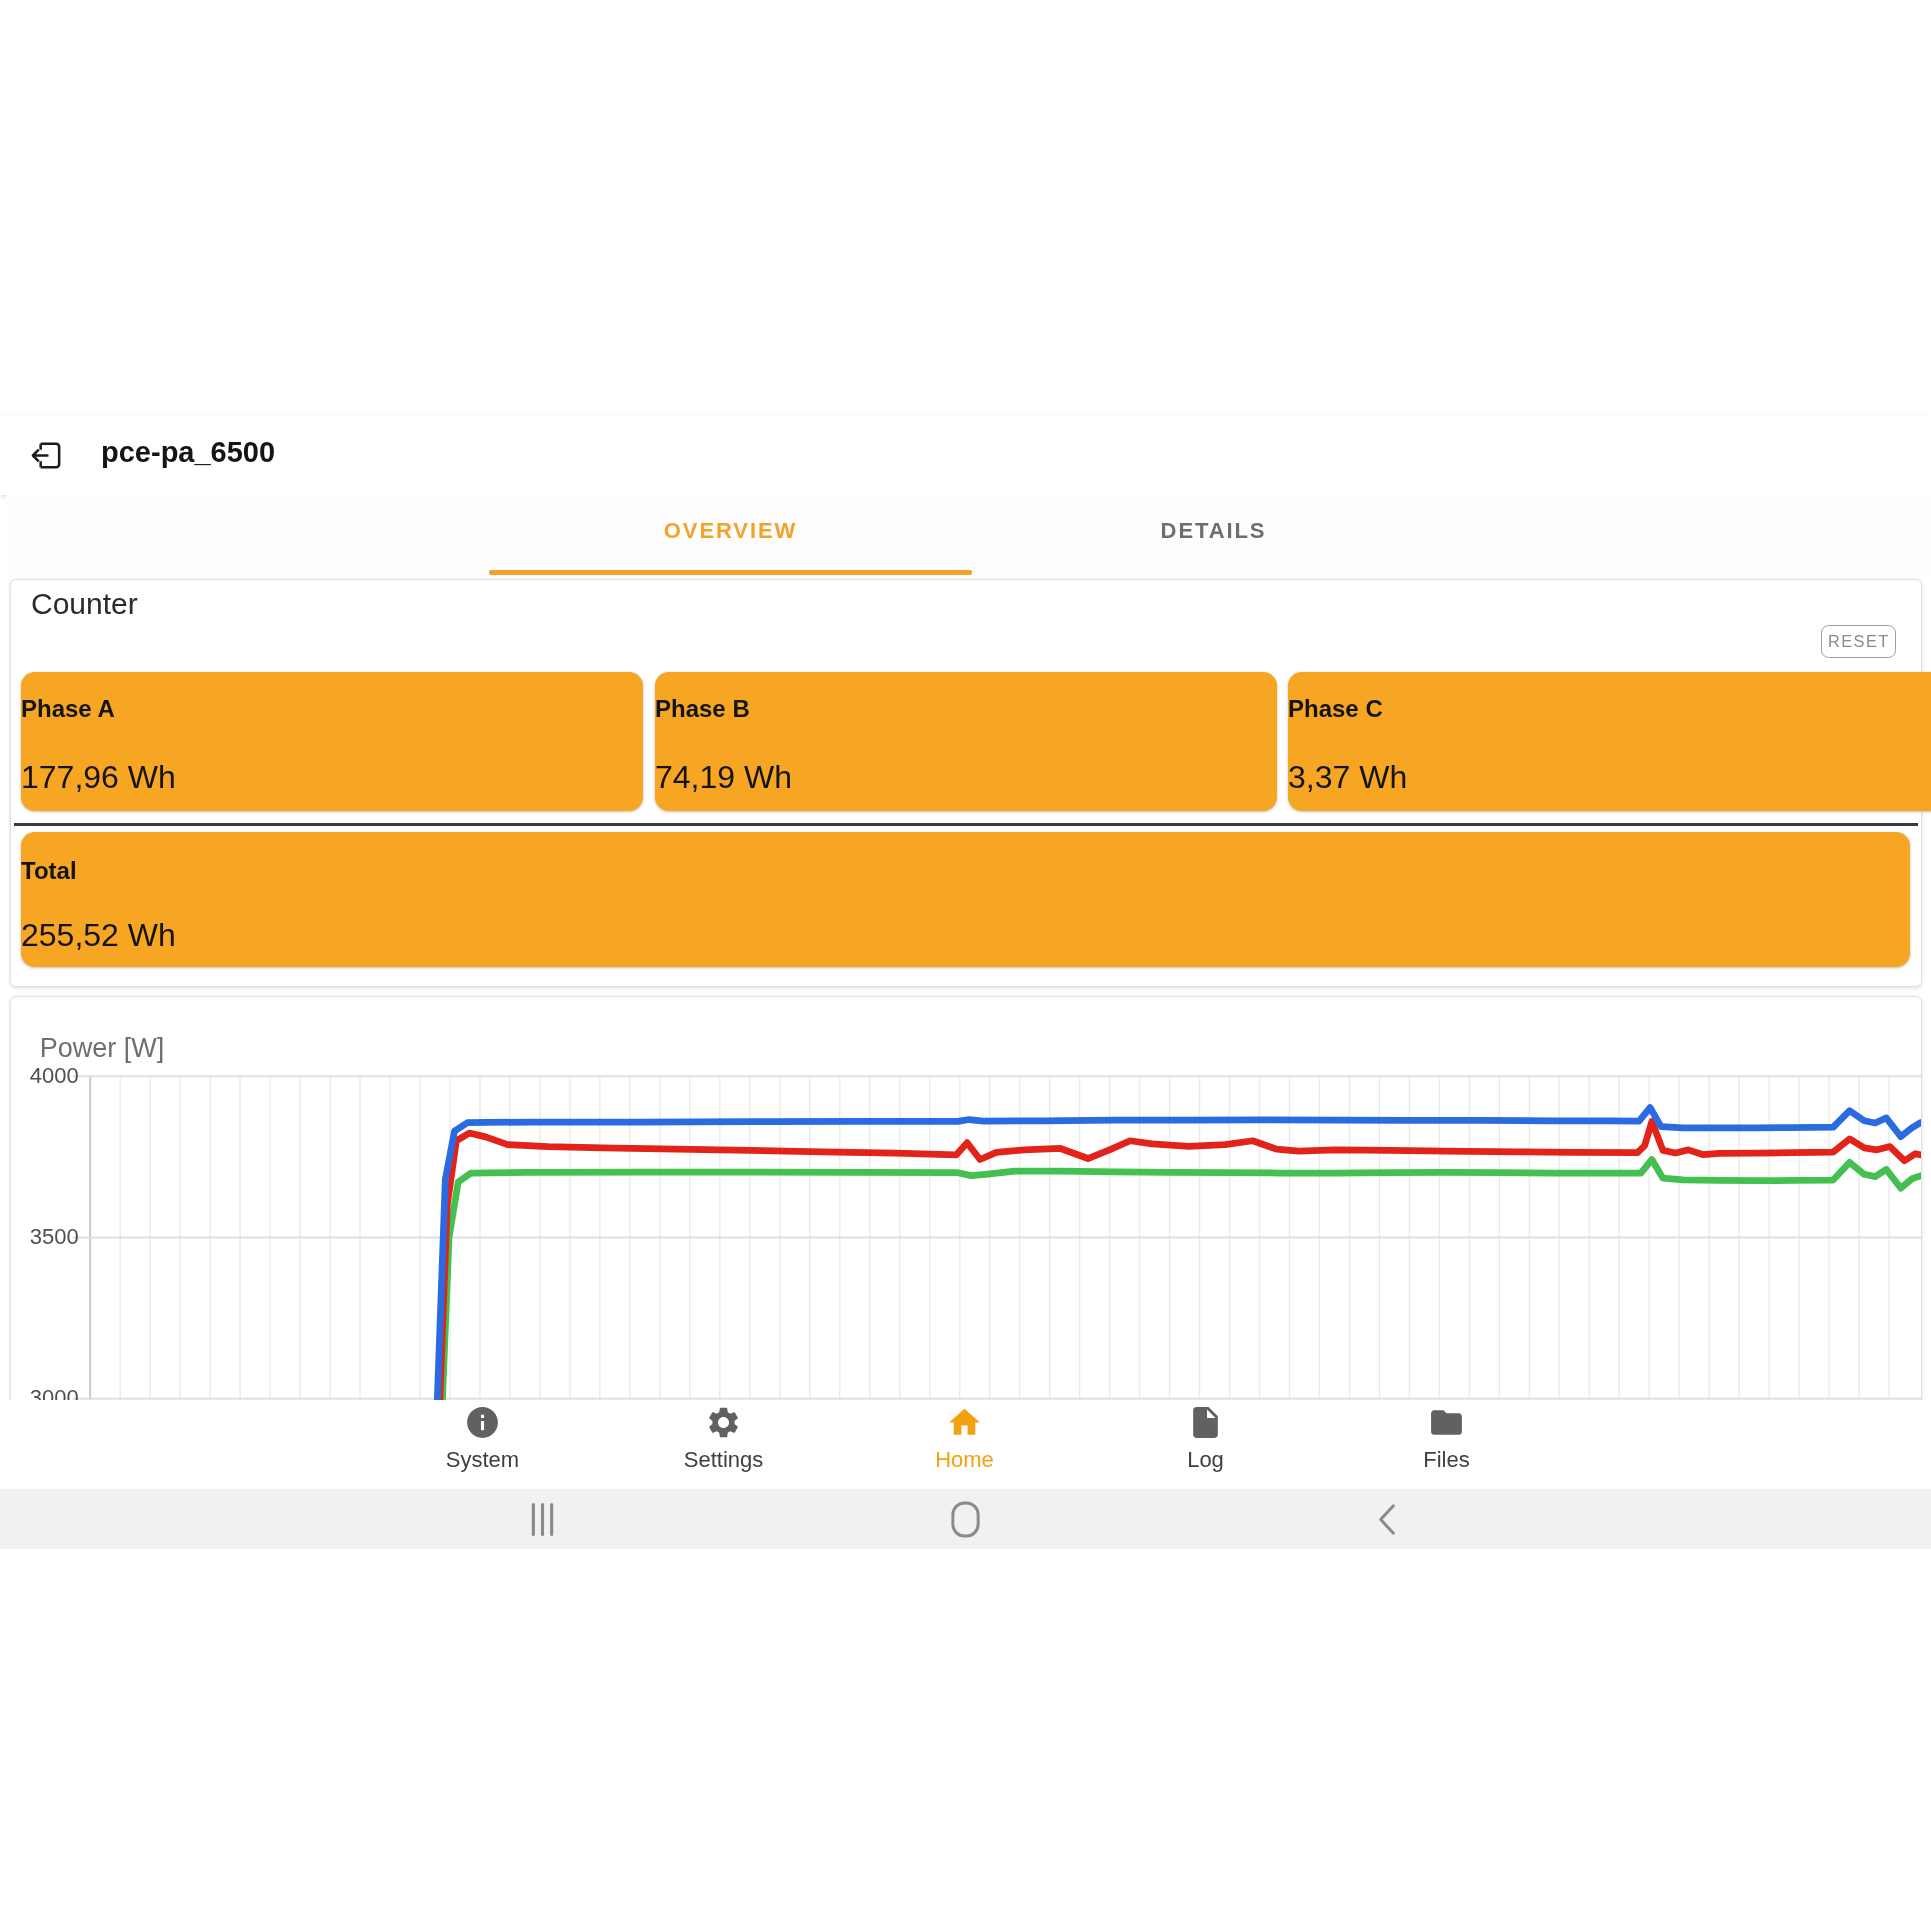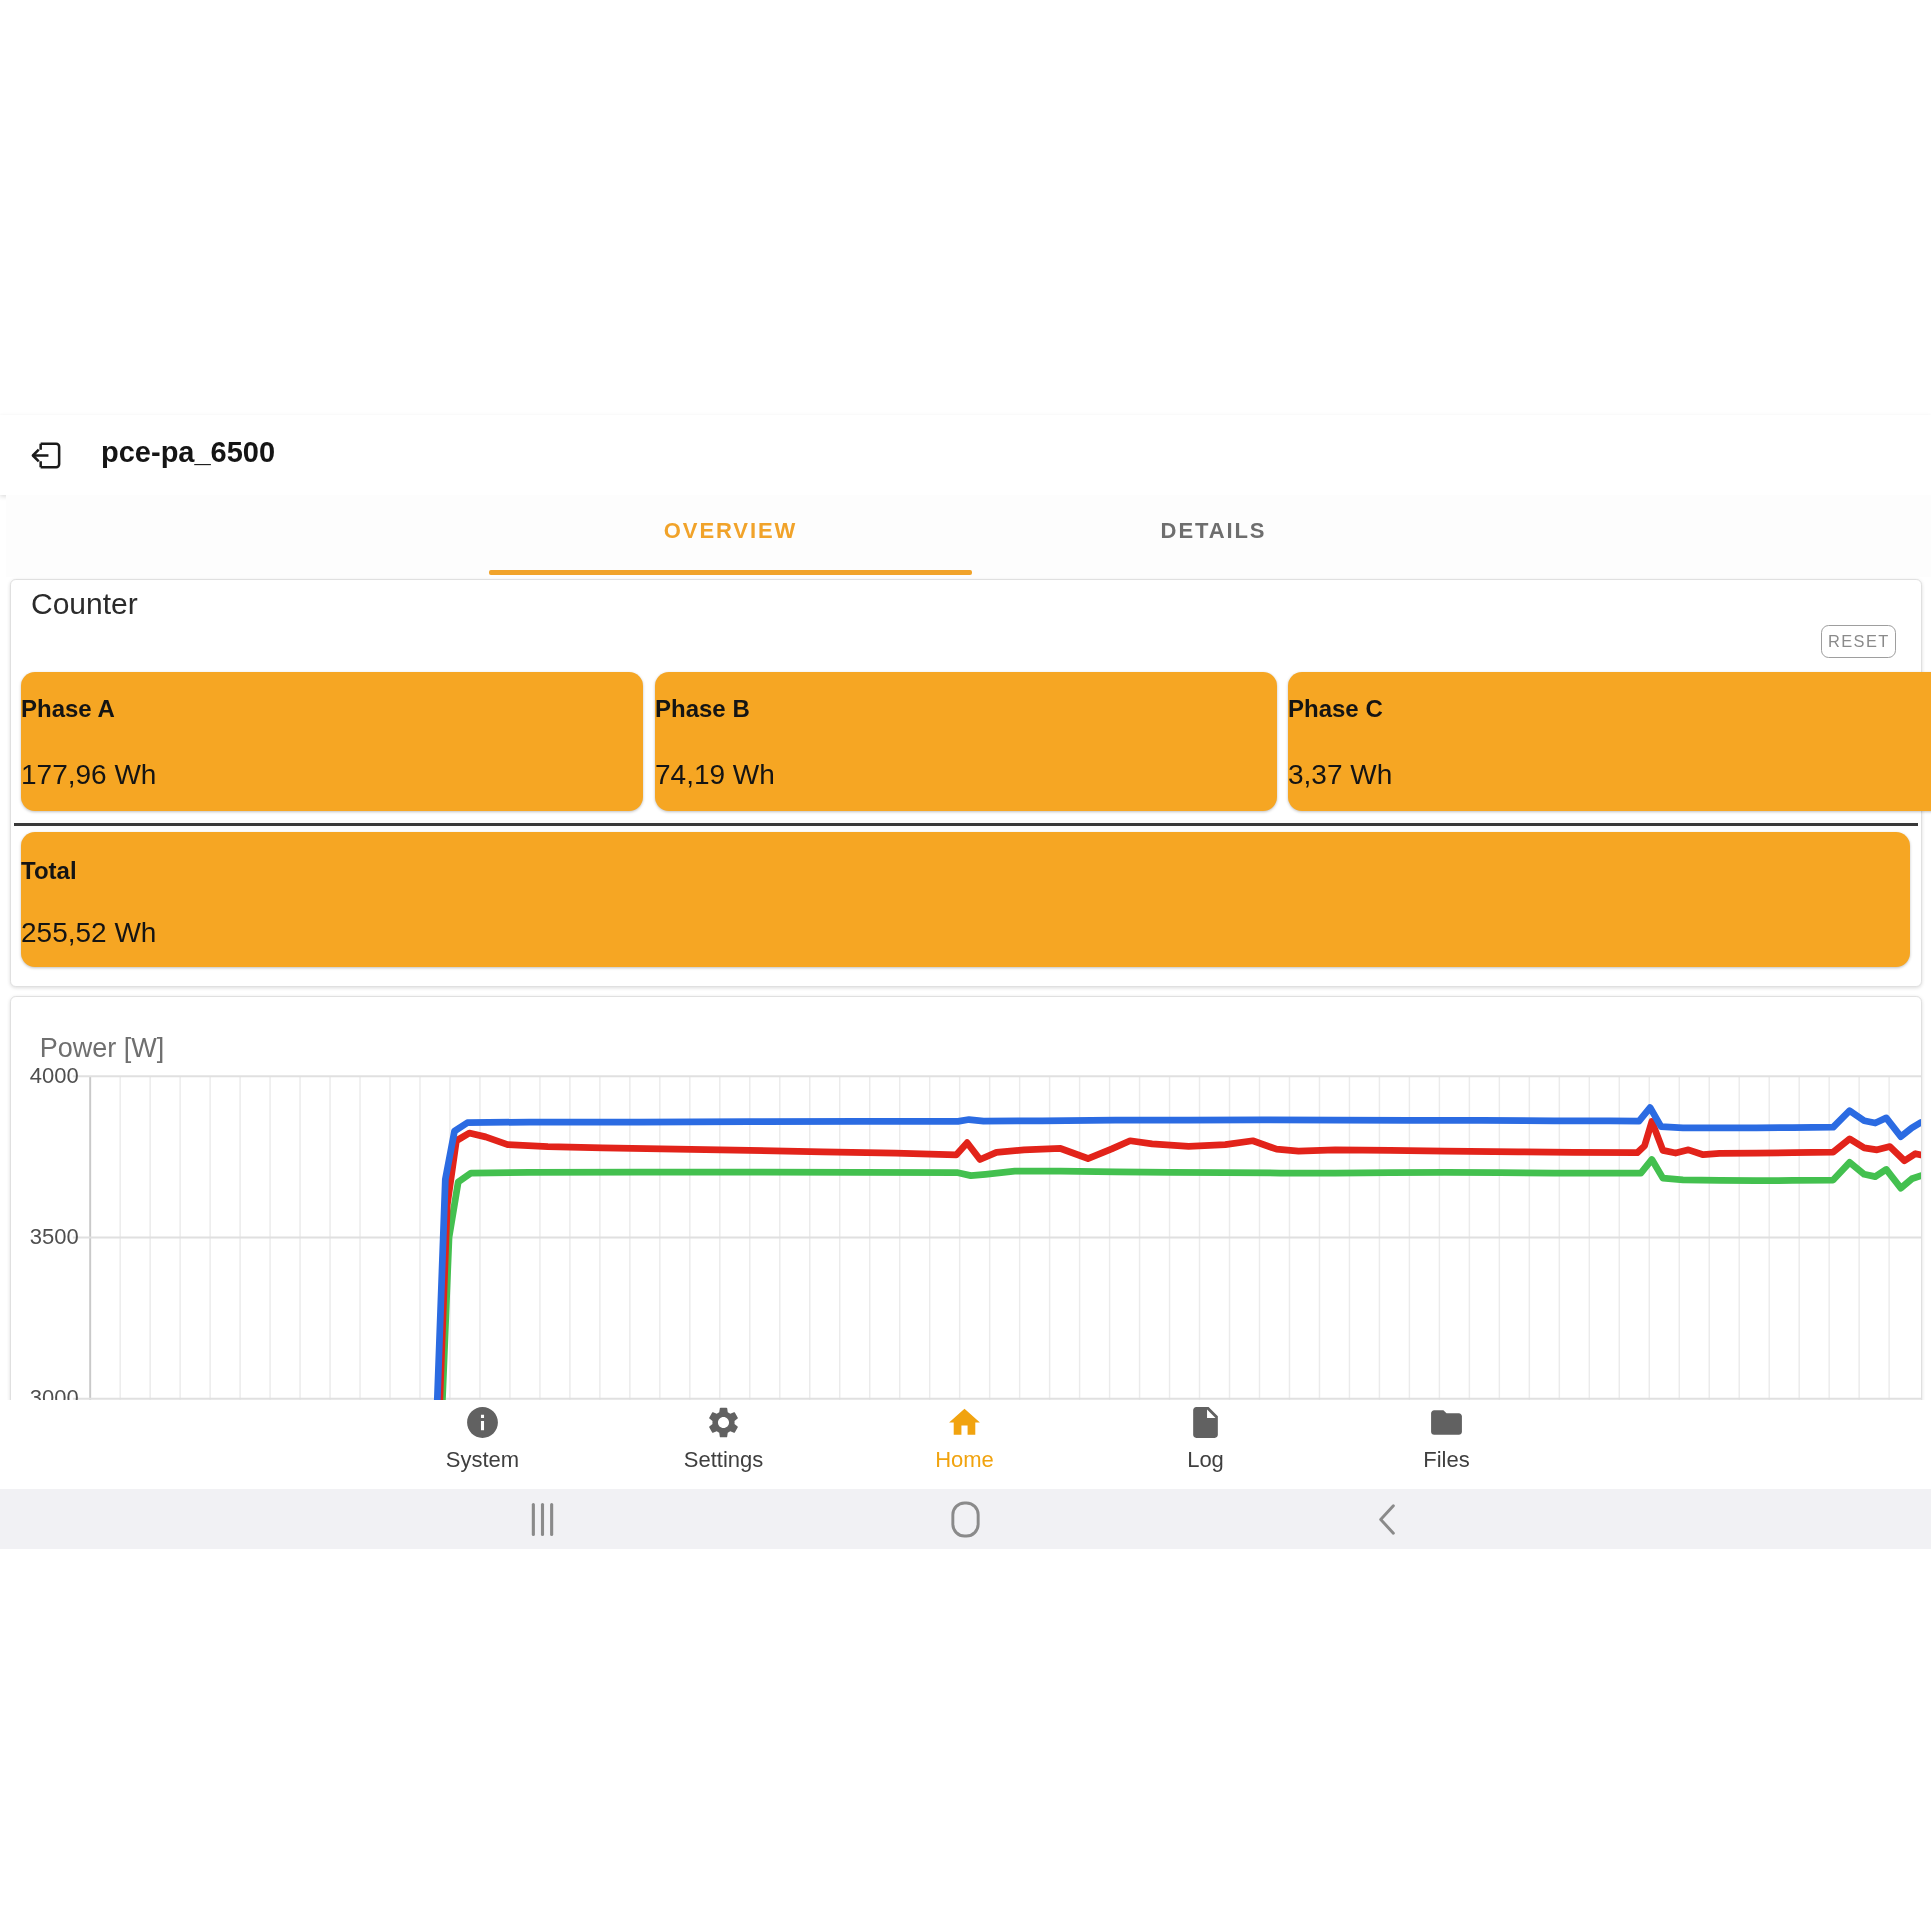--- a/index.html
+++ b/index.html
@@ -21,21 +21,21 @@
   .card{position:absolute;background:#fff;border:1px solid #e0e0e0;border-radius:5.8px;
         box-shadow:0 1px 3.9px rgba(0,0,0,.14);}
   .counter-card{left:9.7px;top:579px;width:1910px;height:406px;}
   .counter-title{position:absolute;left:31px;top:587px;font-size:30px;color:#2b2b2b;}
   .reset-btn{position:absolute;left:1821px;top:625px;width:75px;height:33px;background:#fff;
              border:1.9px solid #9e9e9e;border-radius:7.7px;color:#8a8a8a;font-size:16.4px;
              letter-spacing:1.4px;font-family:"Liberation Sans",sans-serif;cursor:pointer;}
   .tile{position:absolute;background:#f6a623;border-radius:14px;box-shadow:0 1px 2.9px rgba(0,0,0,.25);
         text-align:left;}
   .tile .t-label{position:absolute;left:0;width:100%;top:23px;font-size:24px;font-weight:700;color:#141414;}
-  .tile .t-value{position:absolute;left:0;width:100%;top:87px;font-size:28px;color:#141414;}
+  .tile .t-value{position:absolute;left:0;width:100%;top:87px;font-size:32px;color:#141414;}
   .tile-a{left:21px;top:672px;width:622px;height:139px;}
   .tile-b{left:655px;top:672px;width:622px;height:139px;}
   .tile-c{left:1288px;top:672px;width:738px;height:139px;}
   .phase-divider{position:absolute;left:13.5px;top:823px;width:1904px;height:2.9px;background:#3a3a3a;}
   .tile-total{left:21px;top:832px;width:1889px;height:135px;}
   .tile-total .t-label{top:25px;}
   .tile-total .t-value{top:85px;}
   
   .chart-card{left:9.7px;top:996px;width:1910px;height:454px;overflow:hidden;}
   .chart-title{position:absolute;left:29px;top:36px;font-size:27px;color:#6f6f6f;}

